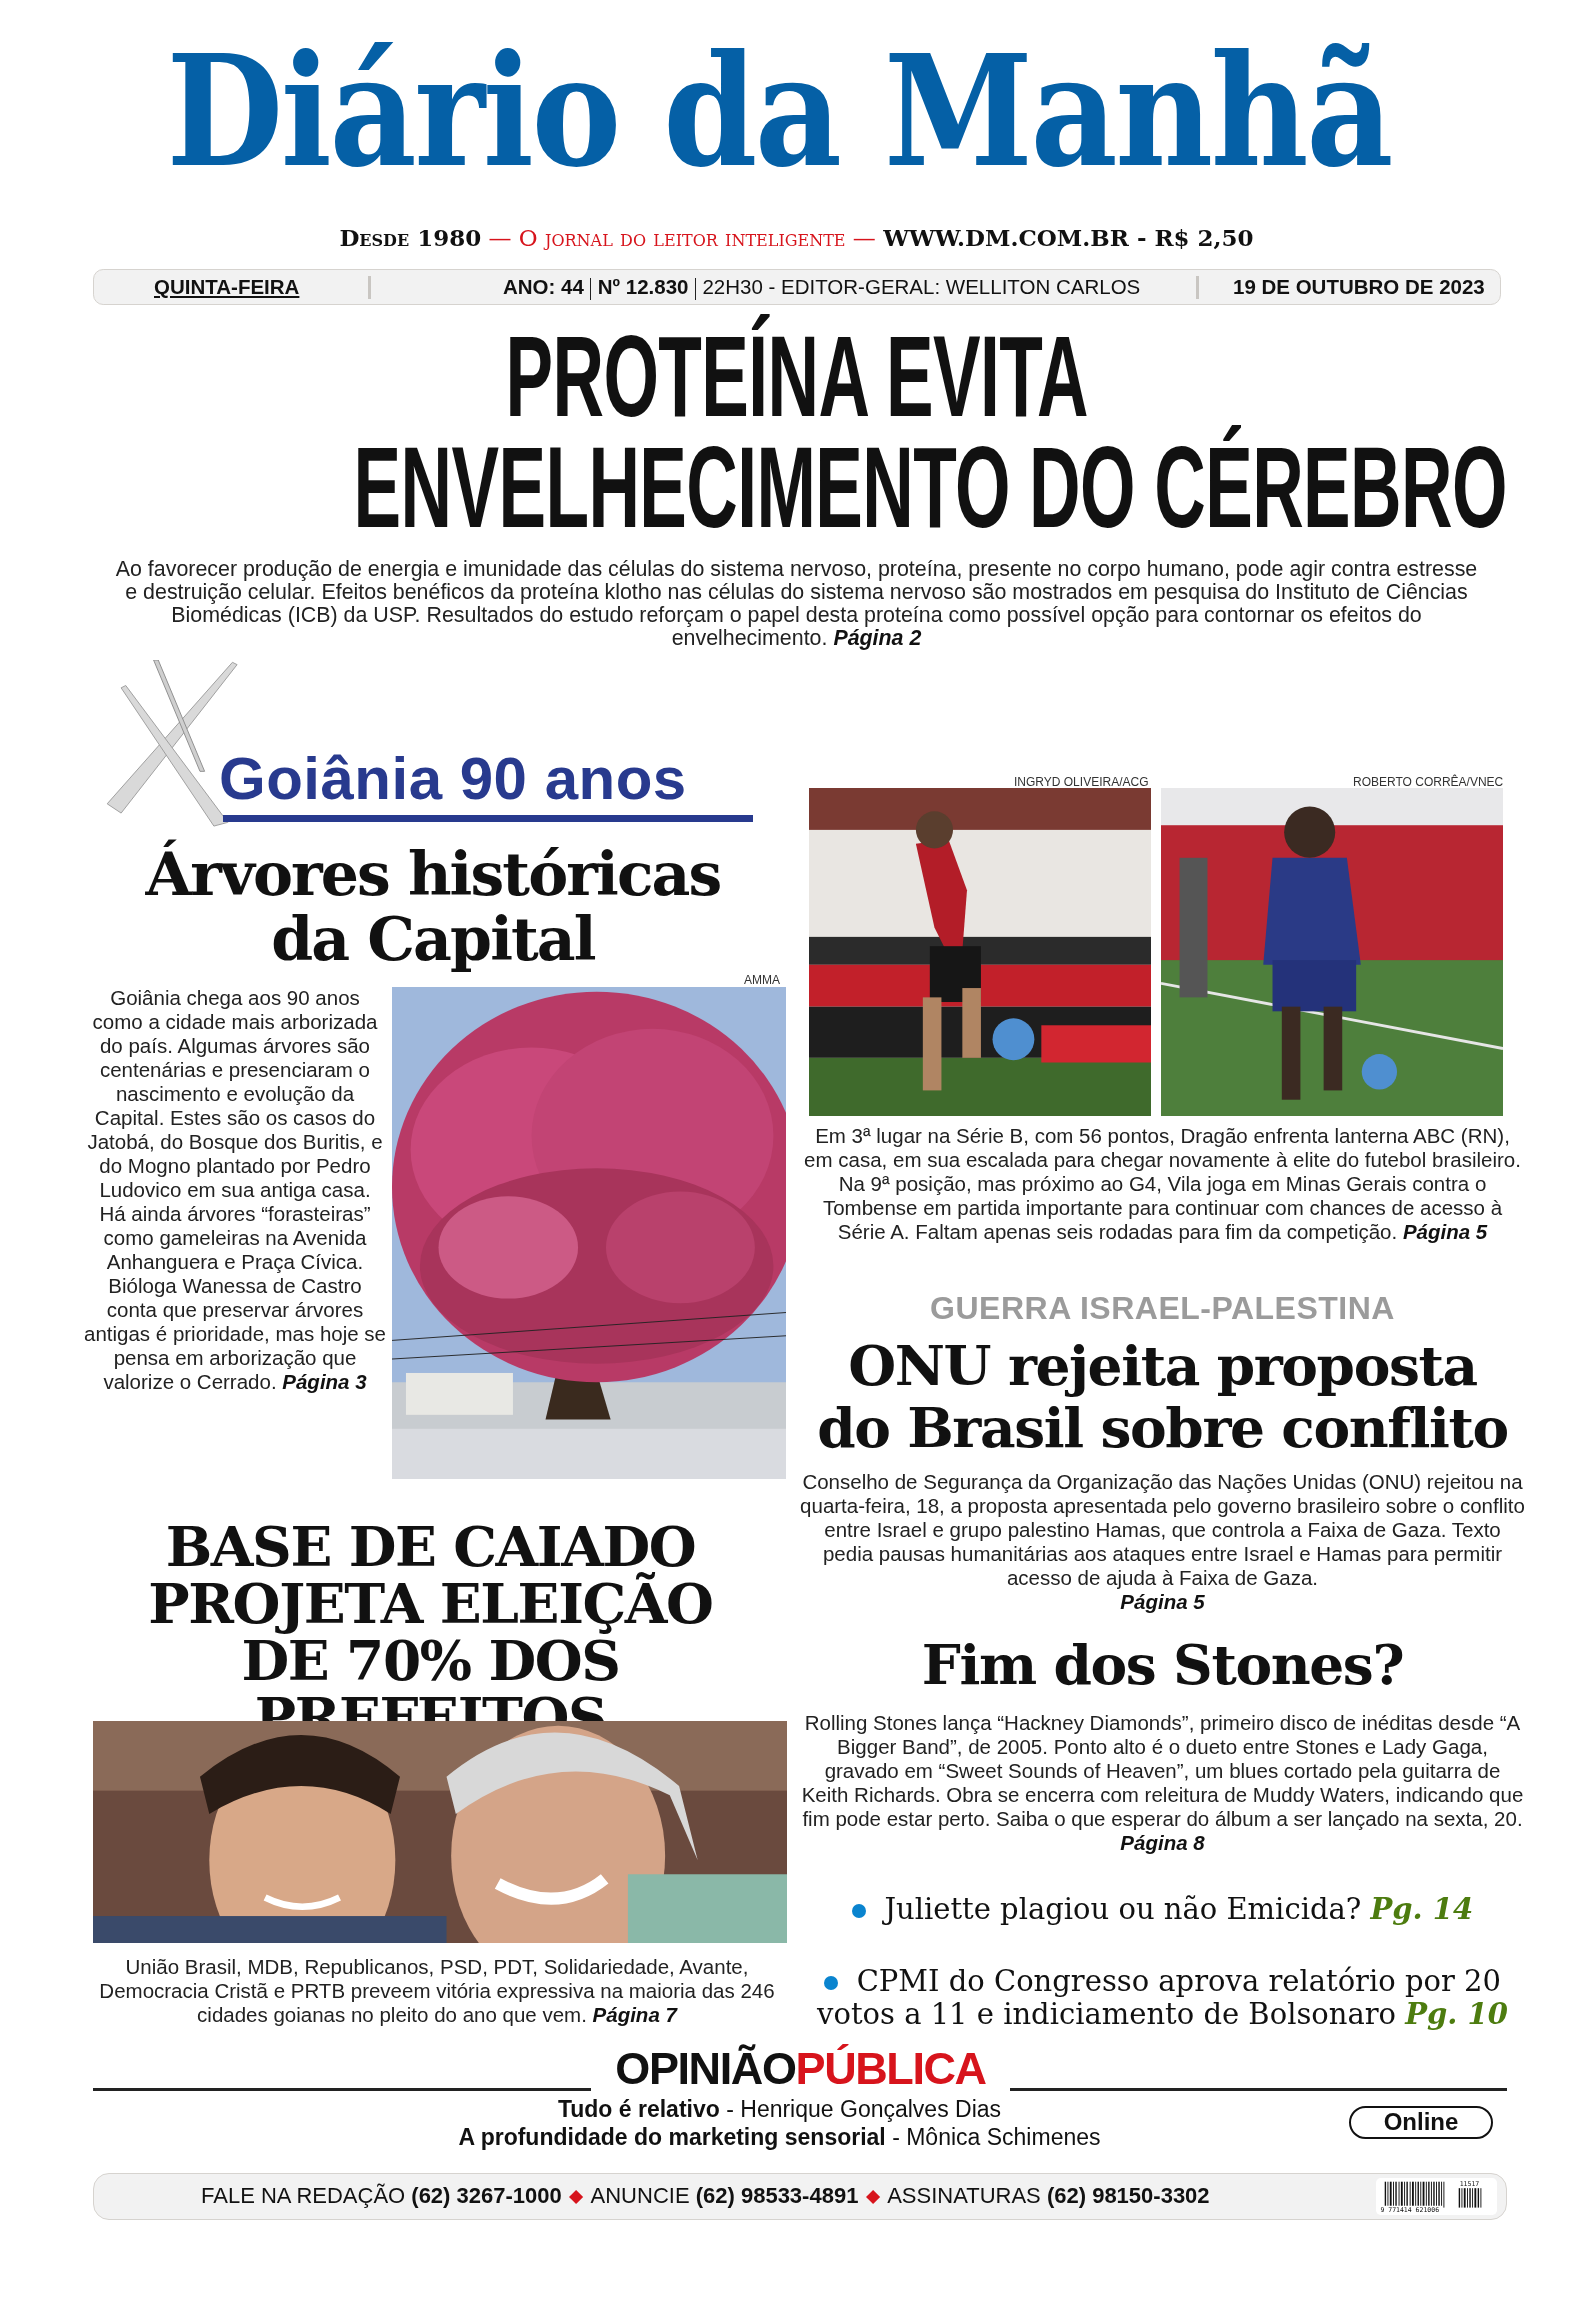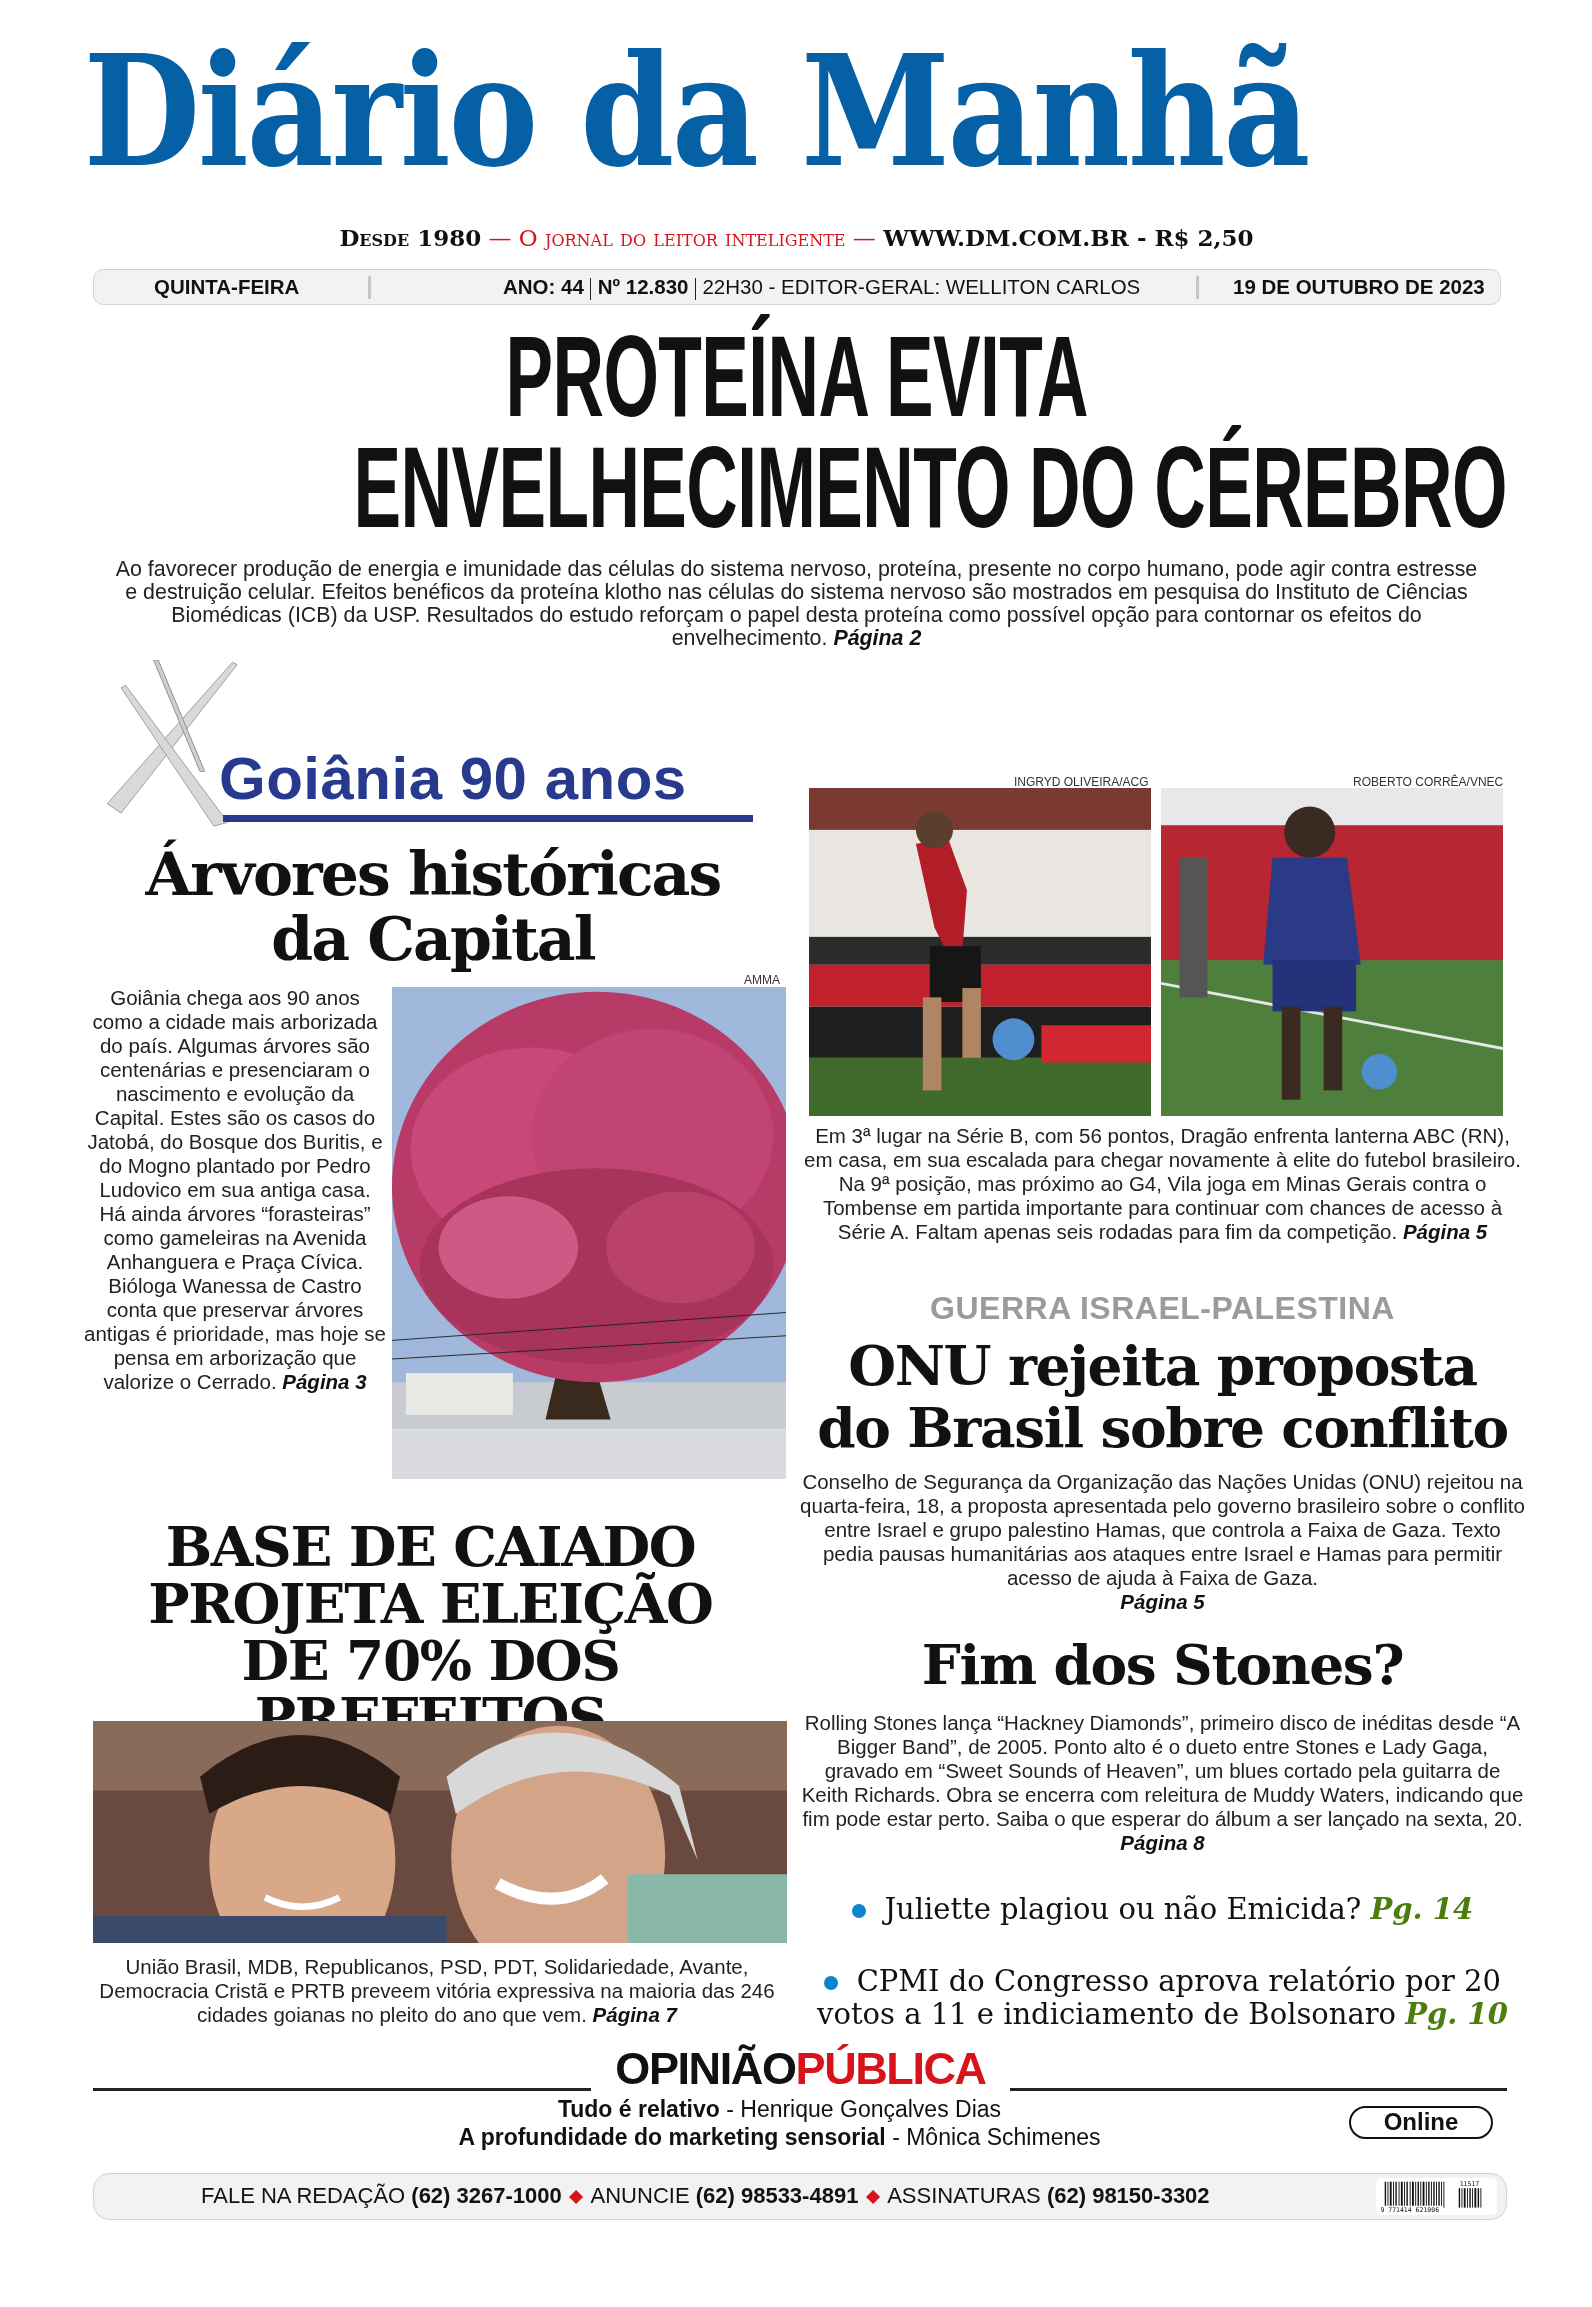--- a/index.html
+++ b/index.html
@@ -1,20 +1,20 @@
 <!DOCTYPE html>
 <html style="font-size:7.4px"><head>
 <meta charset="utf-8">
 <style>
   html, body { margin: 0; padding: 0; background: #ffffff; }
   body { width: 1593px; height: 2307px; position: relative; overflow: hidden; font-family: "Liberation Sans", sans-serif; color: #111; }
   .abs { position: absolute; }
 
   
-  .masthead { left: 0; top: 28px; width: 1474px; height: 195px; text-align: left; }
+  .masthead { left: 0; top: 28px; width: 1474px; height: 195px; text-align: right; }
   .masthead-title { font-family: "DejaVu Serif", serif; font-weight: 900; color: #0560a6; font-size: 153px; line-height: 167px; letter-spacing: -2.8px; transform: scaleX(0.88); transform-origin: center; white-space: nowrap; display: inline-block; }
   .tagline { left: 0; top: 224px; width: 1593px; text-align: center; font-family: "DejaVu Serif", serif; font-weight: bold; font-size: 23px; white-space: nowrap; }
   .tagline .red { color: #d7141c; font-variant: small-caps; font-weight: normal; }
   .tagline .blk { color: #111; font-variant: small-caps; }
 
   
   .infobar { left: 93px; top: 269px; width: 1408px; height: 36px; background: #f2f2f2; border: 1.4px solid #d6d3cf; border-radius: 10.2px; box-sizing: border-box; }
   .infobar .cell { position: absolute; top: 0; height: 33px; line-height: 33px; font-size: 20.5px; white-space: nowrap; font-family: "Liberation Sans Narrow", "Liberation Sans", sans-serif; }
   .infobar .sep { position: absolute; top: 5.6px; width: 2.8px; height: 23px; background: #c9c6c2; }
   .b { font-weight: bold; }
@@ -81,21 +81,21 @@
 <body>
 
 <div class="abs masthead">
   <div class="masthead-title">Diário da Manhã</div>
 </div>
 <div class="abs tagline">
   <span class="blk">Desde 1980</span><span class="red"> — </span><span class="red">O jornal do leitor inteligente</span><span class="red"> — </span><span class="blk">WWW.DM.COM.BR</span><span class="blk"> - R$ 2,50</span>
 </div>
 
 <div class="abs infobar">
-  <div class="cell b" style="left:60px;">QUINTA-FEIRA</div>
+  <div class="cell b" style="left:60px;text-decoration:underline;">QUINTA-FEIRA</div>
   <div class="sep" style="left:274px;"></div>
   <div class="cell" style="left:409px;">
     <span class="b">ANO:</span>
     <span class="b">44</span><span class="thin-sep"></span><span class="b">Nº 12.830</span><span class="thin-sep"></span><span>22H30</span>
     <span>- EDITOR-GERAL:</span>
     <span>WELLITON CARLOS</span>
   </div>
   <div class="sep" style="left:1102px;"></div>
   <div class="cell b" style="left:1139px;">19 DE OUTUBRO DE 2023</div>
 </div>

